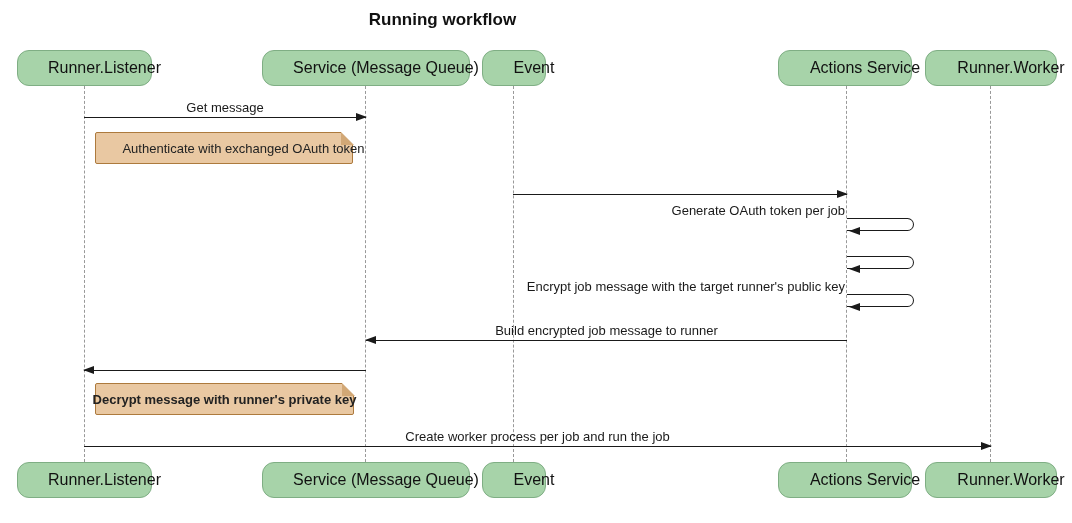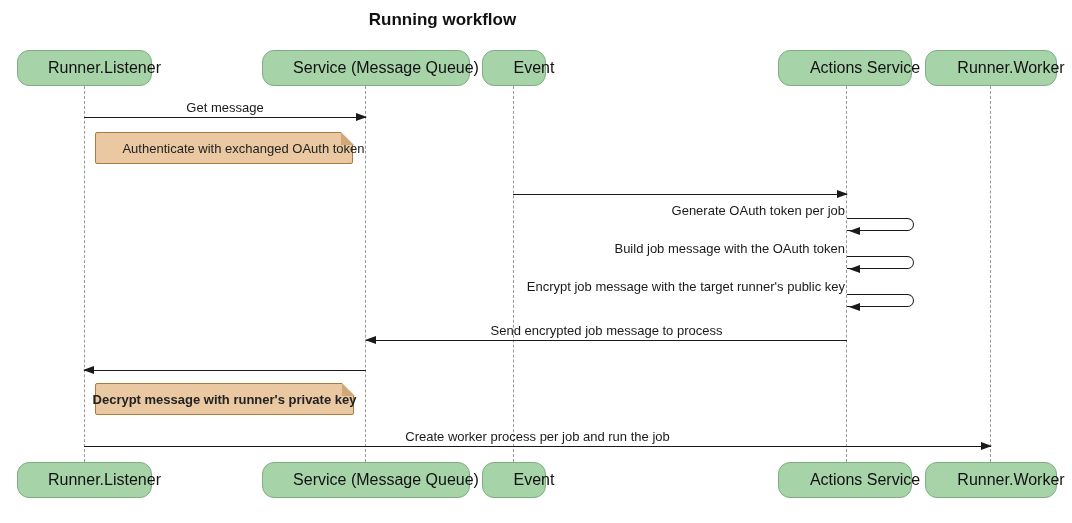--- a/index.html
+++ b/index.html
@@ -156,31 +156,30 @@
 
   <div class="line m2-line">
       <div class="arrow-r"></div>
     </div>
 
   <div class="loop-label loop1-label">Generate OAuth token per job</div>
   <div class="loop loop1">
       <div class="arrow-l"></div>
     </div>
 
-  <div class="loop-label loop2-label">Build job message with the OAuth token</div>
   <div class="loop loop2">
       <div class="arrow-l"></div>
     </div>
 
   <div class="loop-label loop3-label">Encrypt job message with the target runner's public key</div>
   <div class="loop loop3">
       <div class="arrow-l"></div>
     </div>
 
-  <div class="msg-label m6-label">Send encrypted job message to process</div>
+  <div class="msg-label m6-label">Build encrypted job message to runner</div>
   <div class="line m6-line">
       <div class="arrow-l"></div>
     </div>
 
   <div class="msg-label m7-label">Send job</div>
   <div class="line m7-line">
       <div class="arrow-l"></div>
     </div>
 
   <div class="note note2">

